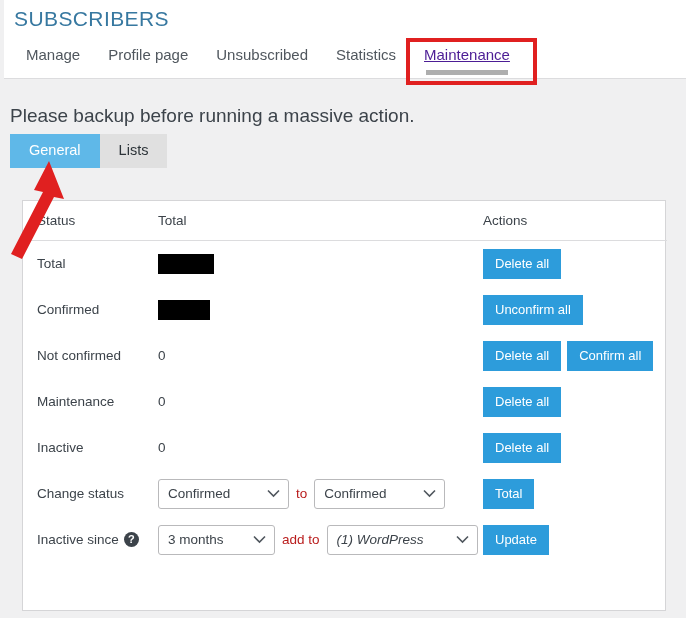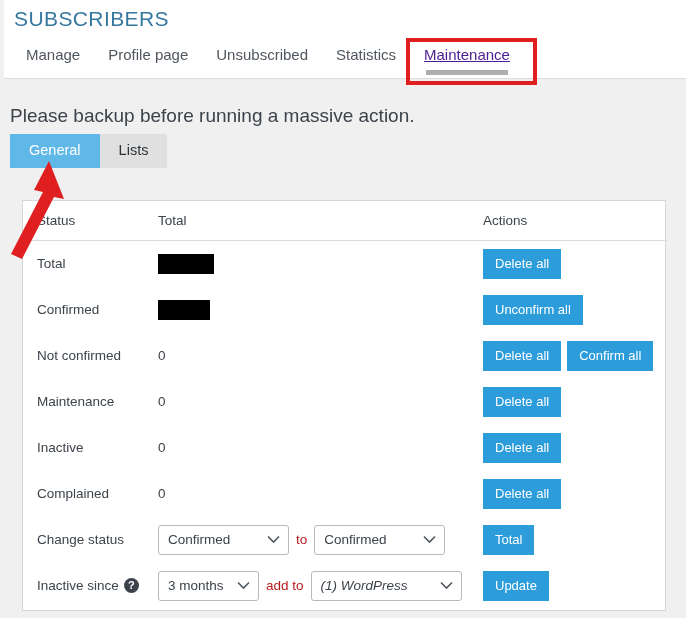--- a/index.html
+++ b/index.html
@@ -182,21 +182,21 @@
   }
   .sel .chev {
     position: absolute;
     right: 8px; top: 0;
     height: 28px;
     display: flex;
     align-items: center;
   }
   .sel.w-conf1 { width: 131px; }
   .sel.w-conf2 { width: 131px; }
-  .sel.w-months { width: 101px; }
+  .sel.w-months { width: 117px; }
   .sel.w-list  { width: 151px; font-style: italic; }
 
   .inline-lbl {
     font-size: 13.5px;
     color: #b91c1c;
     margin: 0 7px;
     vertical-align: middle;
   }
   .help-icon {
     display: inline-block;
@@ -307,27 +307,20 @@
         </tr>
 
         <tr class="datarow">
           <td class="cell-status">Inactive</td>
           <td class="cell-total">0</td>
           <td class="cell-action">
             <button class="btn">Delete all</button>
           </td>
         </tr>
 
-        <tr class="datarow">
-          <td class="cell-status">Complained</td>
-          <td class="cell-total">0</td>
-          <td class="cell-action">
-            <button class="btn">Delete all</button>
-          </td>
-        </tr>
 
         <tr class="ctrlrow">
           <td class="cell-status">Change status</td>
           <td class="cell-total">
             <div class="ctrl-wrap">
               <span class="sel w-conf1">
                 <span>Confirmed</span>
                 <span class="chev">
                   <svg width="13" height="9" viewBox="0 0 13 9">
                       <path d="M1 1.5 L6.5 7 L12 1.5" stroke="#50575e" stroke-width="1.6" fill="none"></path>

